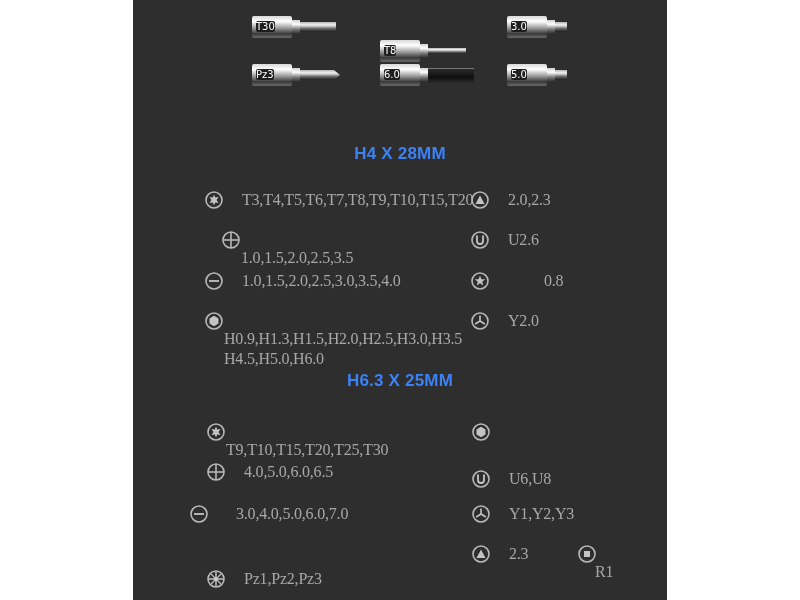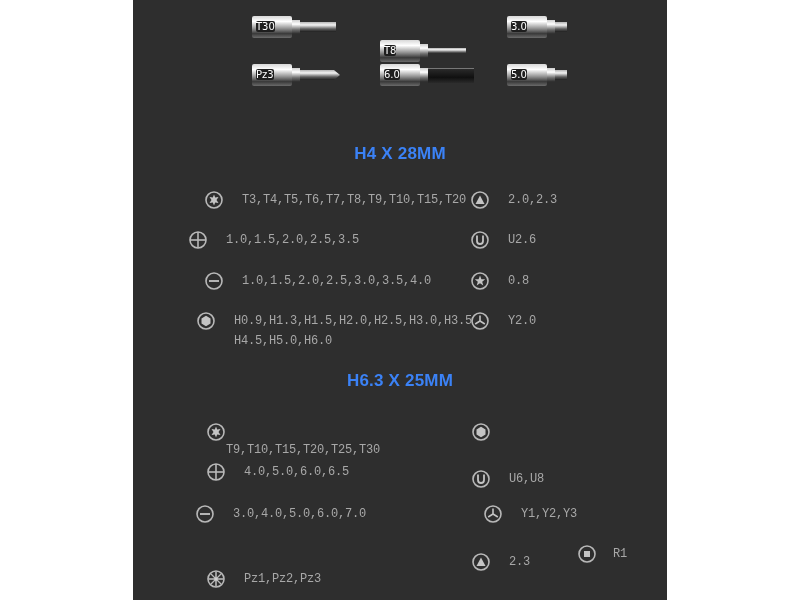--- a/index.html
+++ b/index.html
@@ -43,22 +43,22 @@
       color: #3b82f6; font-size: 17px; font-weight: bold; letter-spacing: 0.2px;
       font-family: "Liberation Sans", sans-serif;
     }
     .spec {
       position: absolute; display: flex; align-items: flex-start;
     }
     .spec .ico {
       width: 18px; height: 18px; flex: 0 0 18px;
     }
     .spec .txt {
-      margin-left: 19px; color: #a8a8a8; font-size: 12px; line-height: 20px;
-      margin-top: -1px; font-family: Liberation Mono, monospace; letter-spacing: -0.2px;
+      margin-left: 19px; color: #a8a8a8; font-size: 16px; line-height: 20px;
+      margin-top: -1px; font-family: Liberation Serif, serif; letter-spacing: -0.2px;
     }
     svg { display: block; }
   </style>
 </head>
 <body>
 
 <div class="panel"></div>
 
 <div class="bit" style="left:252px; top:16px; width:90px;">
   <div class="shank">
@@ -118,21 +118,21 @@
 <div class="spec" style="left:471px; top:191px;">
   <span class="ico">
     <svg width="18" height="18" viewBox="0 0 18 18">
         <circle cx="9" cy="9" r="8" fill="none" stroke="#b8b8b8" stroke-width="1.6"></circle>
         <polygon points="9,4.5 13.5,13 4.5,13" fill="#c4c4c4"></polygon>
       </svg>
   </span>
   <span class="txt">2.0,2.3</span>
 </div>
 
-<div class="spec" style="left:189px; top:231px;">
+<div class="spec" style="left:222px; top:231px;flex-direction:column;">
   <span class="ico">
     <svg width="18" height="18" viewBox="0 0 18 18">
         <circle cx="9" cy="9" r="8" fill="none" stroke="#b8b8b8" stroke-width="1.6"></circle>
         <line x1="9" y1="1" x2="9" y2="17" stroke="#b8b8b8" stroke-width="1.6"></line>
         <line x1="1" y1="9" x2="17" y2="9" stroke="#b8b8b8" stroke-width="1.6"></line>
       </svg>
   </span>
   <span class="txt">1.0,1.5,2.0,2.5,3.5</span>
 </div>
 <div class="spec" style="left:471px; top:231px;">
@@ -147,31 +147,31 @@
 
 <div class="spec" style="left:205px; top:272px;">
   <span class="ico">
     <svg width="18" height="18" viewBox="0 0 18 18">
         <circle cx="9" cy="9" r="8" fill="none" stroke="#b8b8b8" stroke-width="1.6"></circle>
         <line x1="4" y1="9" x2="14" y2="9" stroke="#c4c4c4" stroke-width="1.8"></line>
       </svg>
   </span>
   <span class="txt">1.0,1.5,2.0,2.5,3.0,3.5,4.0</span>
 </div>
-<div class="spec" style="left:471px; top:272px;">
+<div class="spec" style="left:471px; top:272px;gap:36px;">
   <span class="ico">
     <svg width="18" height="18" viewBox="0 0 18 18">
         <circle cx="9" cy="9" r="8" fill="none" stroke="#b8b8b8" stroke-width="1.6"></circle>
         <polygon points="9,3.5 10.4,7.2 14.2,7.3 11.2,9.7 12.3,13.5 9,11.3 5.7,13.5 6.8,9.7 3.8,7.3 7.6,7.2" fill="#c4c4c4"></polygon>
       </svg>
   </span>
   <span class="txt">0.8</span>
 </div>
 
-<div class="spec" style="left:197px; top:312px;">
+<div class="spec" style="left:205px; top:312px;flex-direction:column;">
   <span class="ico">
     <svg width="18" height="18" viewBox="0 0 18 18">
         <circle cx="9" cy="9" r="8" fill="none" stroke="#b8b8b8" stroke-width="1.6"></circle>
         <polygon points="9,3.8 13.5,6.4 13.5,11.6 9,14.2 4.5,11.6 4.5,6.4" fill="#c4c4c4"></polygon>
       </svg>
   </span>
   <span class="txt"><span>H0.9,H1.3,H1.5,H2.0,H2.5,H3.0,H3.5</span><br><span>H4.5,H5.0,H6.0</span></span>
 </div>
 <div class="spec" style="left:471px; top:312px;">
   <span class="ico">
@@ -218,30 +218,30 @@
 <div class="spec" style="left:472px; top:470px;">
   <span class="ico">
     <svg width="18" height="18" viewBox="0 0 18 18">
         <circle cx="9" cy="9" r="8" fill="none" stroke="#b8b8b8" stroke-width="1.6"></circle>
         <path d="M6,4.5 L6,10 Q6,13 9,13 Q12,13 12,10 L12,4.5" fill="none" stroke="#c4c4c4" stroke-width="1.8"></path>
       </svg>
   </span>
   <span class="txt">U6,U8</span>
 </div>
 
-<div class="spec" style="left:196px; top:505px;">
+<div class="spec" style="left:190px; top:505px;gap:9px;">
   <span class="ico">
     <svg width="18" height="18" viewBox="0 0 18 18">
         <circle cx="9" cy="9" r="8" fill="none" stroke="#b8b8b8" stroke-width="1.6"></circle>
         <line x1="4" y1="9" x2="14" y2="9" stroke="#c4c4c4" stroke-width="1.8"></line>
       </svg>
   </span>
   <span class="txt">3.0,4.0,5.0,6.0,7.0</span>
 </div>
-<div class="spec" style="left:484px; top:505px;">
+<div class="spec" style="left:472px; top:505px;">
   <span class="ico">
     <svg width="18" height="18" viewBox="0 0 18 18">
         <circle cx="9" cy="9" r="8" fill="none" stroke="#b8b8b8" stroke-width="1.6"></circle>
         <line x1="9" y1="9" x2="9" y2="3.5" stroke="#c4c4c4" stroke-width="1.6"></line>
         <line x1="9" y1="9" x2="4.2" y2="12" stroke="#c4c4c4" stroke-width="1.6"></line>
         <line x1="9" y1="9" x2="13.8" y2="12" stroke="#c4c4c4" stroke-width="1.6"></line>
       </svg>
   </span>
   <span class="txt">Y1,Y2,Y3</span>
 </div>
@@ -252,30 +252,30 @@
         <circle cx="9" cy="9" r="8" fill="none" stroke="#b8b8b8" stroke-width="1.6"></circle>
         <line x1="9" y1="1.5" x2="9" y2="16.5" stroke="#b8b8b8" stroke-width="1.6"></line>
         <line x1="1.5" y1="9" x2="16.5" y2="9" stroke="#b8b8b8" stroke-width="1.6"></line>
         <line x1="4" y1="4" x2="14" y2="14" stroke="#b8b8b8" stroke-width="1.2"></line>
         <line x1="14" y1="4" x2="4" y2="14" stroke="#b8b8b8" stroke-width="1.2"></line>
         <circle cx="9" cy="9" r="1.8" fill="#d0d0d0"></circle>
       </svg>
   </span>
   <span class="txt">Pz1,Pz2,Pz3</span>
 </div>
-<div class="spec" style="left:472px; top:545px;margin-top:8px;">
+<div class="spec" style="left:472px; top:545px;">
   <span class="ico">
     <svg width="18" height="18" viewBox="0 0 18 18">
         <circle cx="9" cy="9" r="8" fill="none" stroke="#b8b8b8" stroke-width="1.6"></circle>
         <polygon points="9,4.5 13.5,13 4.5,13" fill="#c4c4c4"></polygon>
       </svg>
   </span>
   <span class="txt">2.3</span>
 </div>
-<div class="spec" style="left:578px; top:545px;">
+<div class="spec" style="left:578px; top:545px;flex-direction:column;">
   <span class="ico">
     <svg width="18" height="18" viewBox="0 0 18 18">
         <circle cx="9" cy="9" r="8" fill="none" stroke="#b8b8b8" stroke-width="1.6"></circle>
         <rect x="6" y="6" width="6" height="6" fill="#c4c4c4"></rect>
       </svg>
   </span>
   <span class="txt" style="margin-left:17px;">R1</span>
 </div>
 
 </body></html>

